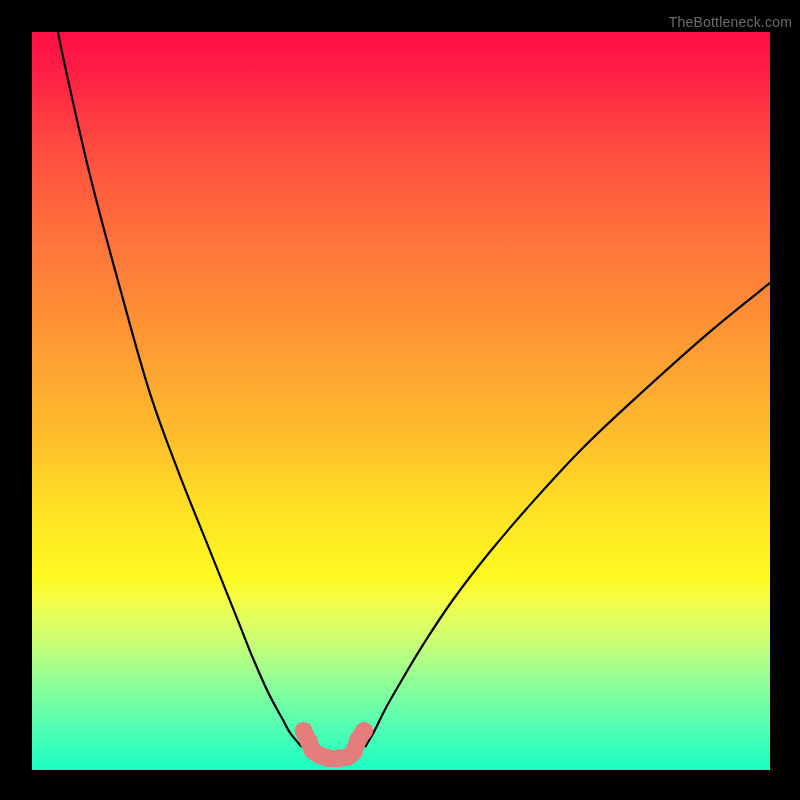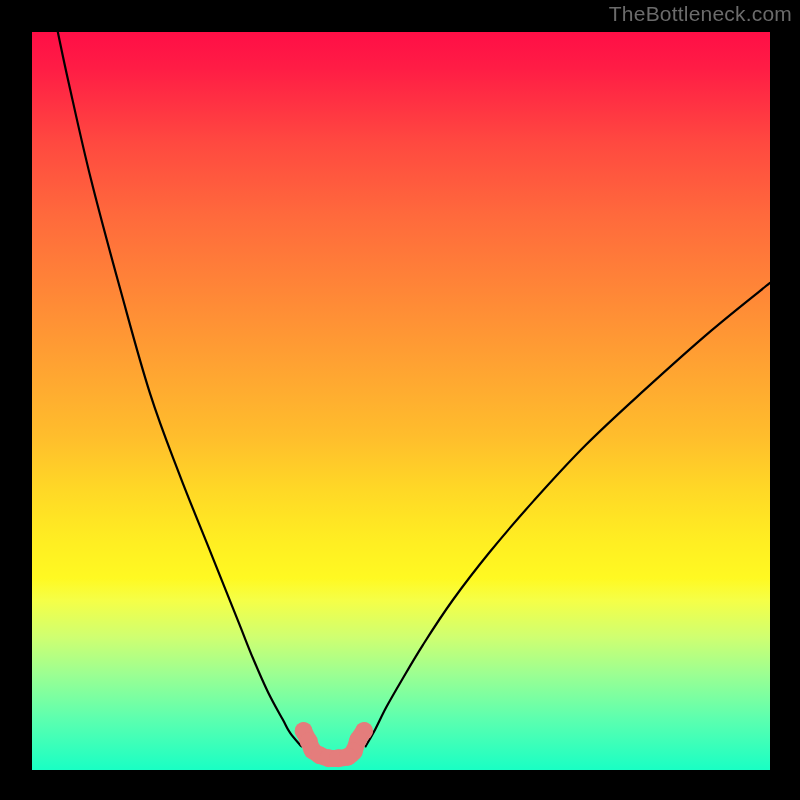--- a/index.html
+++ b/index.html
@@ -22,24 +22,24 @@
       #ffee22 69%,
       #fff922 74%,
       #f5ff47 77%,
       #cfff71 82%,
       #9cff92 87%,
       #5dffaf 93%,
       #19ffc4 100%);
   }
   .watermark {
     position: absolute;
-    top: 2px;
+    top: 14px;
     right: 8px;
     color: #6b6b6b;
-    font-size: 21px;
+    font-size: 14px;
     font-weight: 500;
     letter-spacing: 0.2px;
   }
   svg { position: absolute; left: 0; top: 0; }
 </style>
 </head>
 <body>
 
 <div class="frame">
   <svg id="plot" width="738" height="738" viewBox="0 0 738 738">

